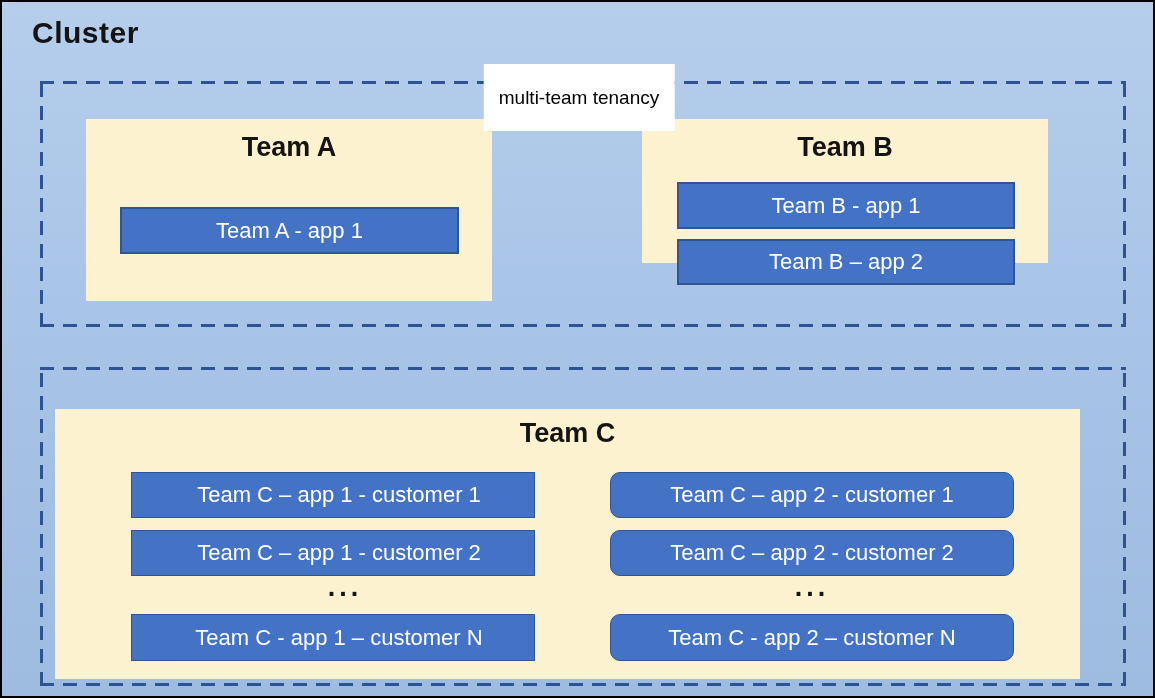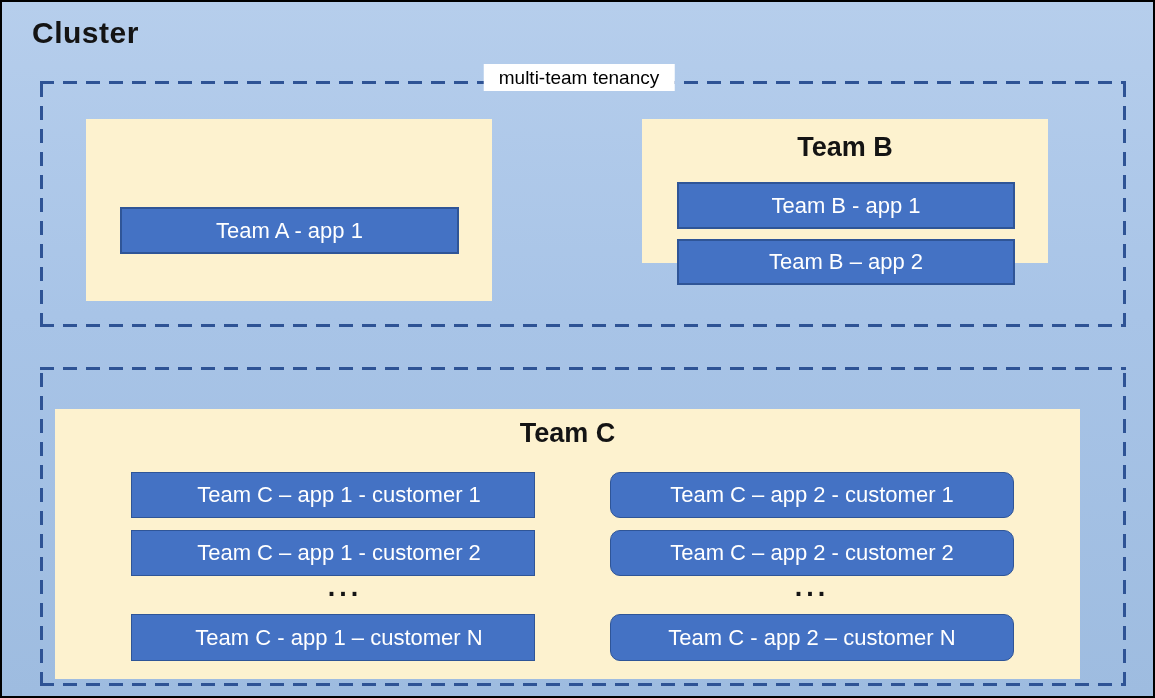--- a/index.html
+++ b/index.html
@@ -19,21 +19,21 @@
       repeating-linear-gradient(90deg,#2E5395 0 14px,transparent 14px 23px) top left / 100% 3px no-repeat,
       repeating-linear-gradient(90deg,#2E5395 0 14px,transparent 14px 23px) bottom left / 100% 3px no-repeat,
       repeating-linear-gradient(0deg,#2E5395 0 14px,transparent 14px 23px) top left / 3px 100% no-repeat,
       repeating-linear-gradient(0deg,#2E5395 0 14px,transparent 14px 23px) top right / 3px 100% no-repeat;
   }
   #mt-box{left:38px;top:79px;width:1086px;height:246px;}
   #mc-box{left:38px;top:365px;width:1086px;height:319px;}
   .tenancy-label{
     position:absolute;left:577px;transform:translateX(-50%);
     background:#FFFFFF;color:#000;font-size:19px;line-height:1;
-    padding:4px 15px;z-index:3;white-space:nowrap;
+    padding:24px 15px;z-index:3;white-space:nowrap;
   }
   #mt-label{top:62px;}
   #mc-label{top:348px;}
   .team-box{position:absolute;background:#FDF2CF;z-index:2;}
   #team-a{left:84px;top:117px;width:406px;height:182px;}
   #team-b{left:640px;top:117px;width:406px;height:144px;}
   #team-c{left:53px;top:407px;width:1025px;height:270px;}
   .team-title{
     position:absolute;left:0;width:100%;text-align:center;
     font-size:27px;font-weight:bold;color:#141414;
@@ -65,20 +65,21 @@
 <body>
 
 <div class="stage">
 
   <div class="cluster-title">Cluster</div>
 
   <div class="dashed-box" id="mt-box"></div>
   <div class="tenancy-label" id="mt-label">multi-team tenancy</div>
 
   <div class="team-box" id="team-a">
+    <div class="team-title">Team A</div>
     <div class="app-box app-thick" id="team-a-app1">Team A - app 1</div>
   </div>
 
   <div class="team-box" id="team-b">
     <div class="team-title">Team B</div>
     <div class="app-box app-thick" id="team-b-app1">Team B - app 1</div>
     <div class="app-box app-thick" id="team-b-app2">Team B – app 2</div>
   </div>
 
   <div class="dashed-box" id="mc-box"></div>

